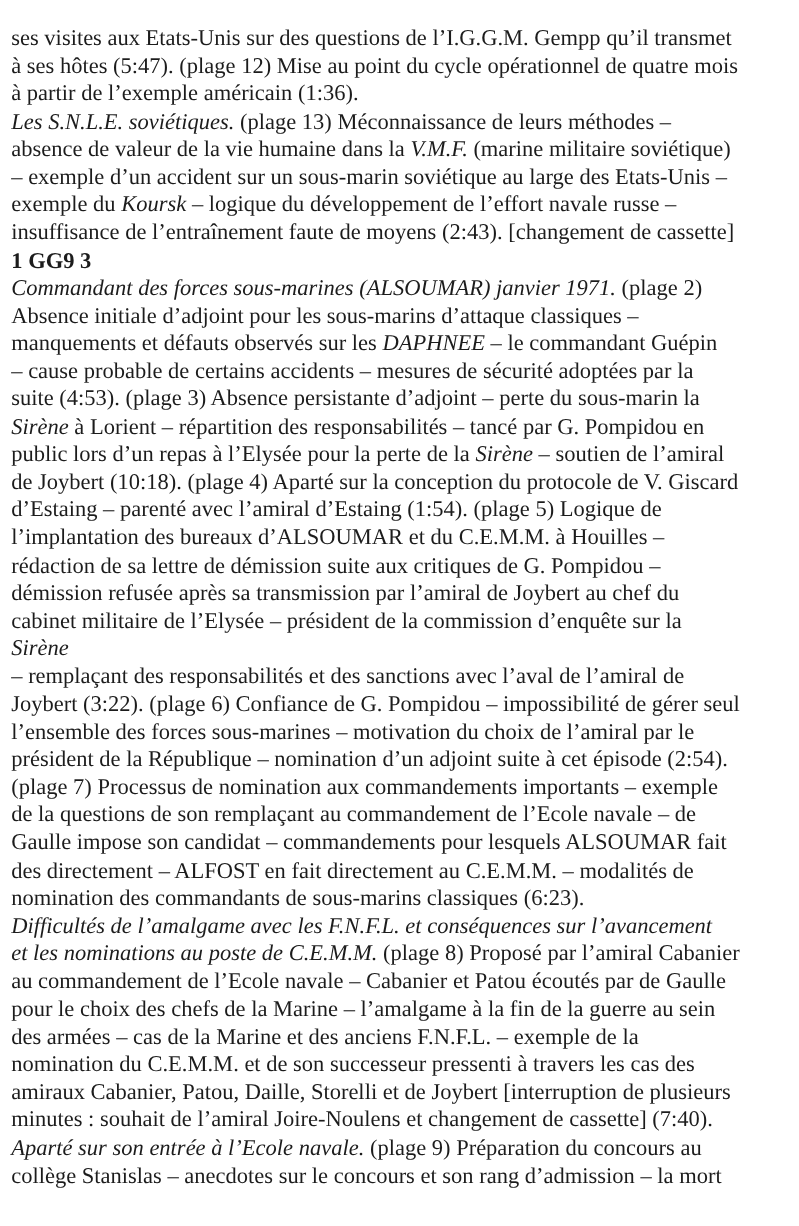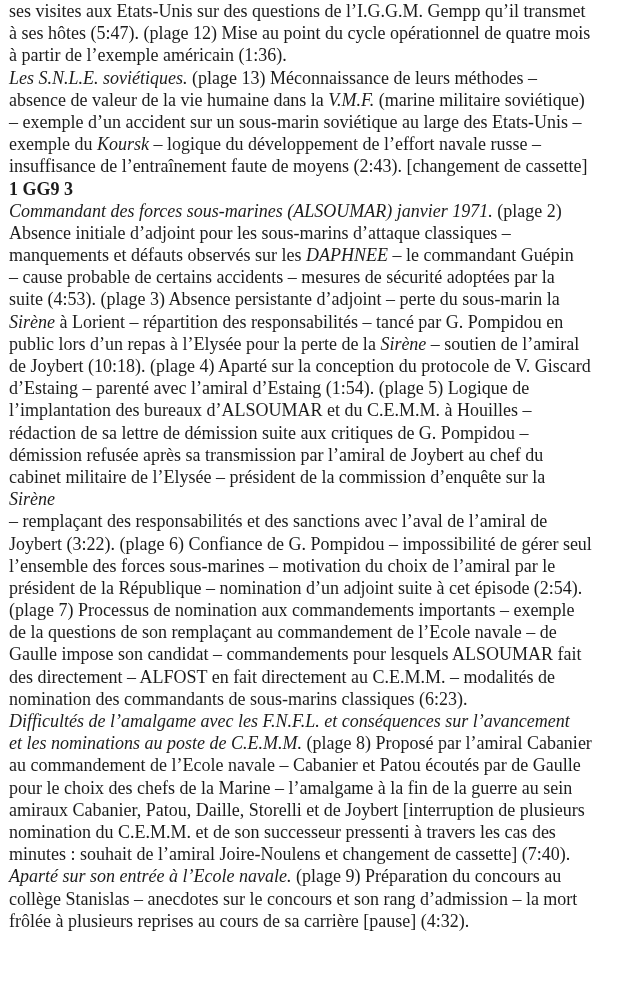--- a/index.html
+++ b/index.html
@@ -10,21 +10,21 @@
   body {
     width: 639px;
     height: 981px;
     overflow: hidden;
   }
   .page {
     box-sizing: border-box;
     width: 639px;
     height: 702px;
     background: #ffffff;
-    padding: 0 4px 0 9px;
+    padding: 19px 4px 0 9px;
     font-family: "Liberation Serif", "DejaVu Serif", serif;
     font-size: 18px;
     line-height: 22.2px;
     color: #1c1c1c;
   }
   .text-line {
     white-space: pre;
     height: 22.2px;
   }
   .run-normal { font-style: normal; font-weight: normal; }
@@ -65,20 +65,20 @@
       <div class="text-line"><span class="run-normal">président de la République – nomination d’un adjoint suite à cet épisode (2:54).</span></div>
       <div class="text-line"><span class="run-normal">(plage 7) Processus de nomination aux commandements importants – exemple</span></div>
       <div class="text-line"><span class="run-normal">de la questions de son remplaçant au commandement de l’Ecole navale – de</span></div>
       <div class="text-line"><span class="run-normal">Gaulle impose son candidat – commandements pour lesquels ALSOUMAR fait</span></div>
       <div class="text-line"><span class="run-normal">des directement – ALFOST en fait directement au C.E.M.M. – modalités de</span></div>
       <div class="text-line"><span class="run-normal">nomination des commandants de sous-marins classiques (6:23).</span></div>
       <div class="text-line"><span class="run-italic">Difficultés de l’amalgame avec les F.N.F.L. et conséquences sur l’avancement</span></div>
       <div class="text-line"><span class="run-italic">et les nominations au poste de C.E.M.M.</span><span class="run-normal"> (plage 8) Proposé par l’amiral Cabanier</span></div>
       <div class="text-line"><span class="run-normal">au commandement de l’Ecole navale – Cabanier et Patou écoutés par de Gaulle</span></div>
       <div class="text-line"><span class="run-normal">pour le choix des chefs de la Marine – l’amalgame à la fin de la guerre au sein</span></div>
+      <div class="text-line"><span class="run-normal">des armées – cas de la Marine et des anciens F.N.F.L. – exemple de la</span></div>
+      <div class="text-line"><span class="run-normal">nomination du C.E.M.M. et de son successeur pressenti à travers les cas des</span></div>
       <div class="text-line"><span class="run-normal">amiraux Cabanier, Patou, Daille, Storelli et de Joybert [interruption de plusieurs</span></div>
-      <div class="text-line"><span class="run-normal">nomination du C.E.M.M. et de son successeur pressenti à travers les cas des</span></div>
       <div class="text-line"><span class="run-normal">minutes : souhait de l’amiral Joire-Noulens et changement de cassette] (7:40).</span></div>
       <div class="text-line"><span class="run-italic">Aparté sur son entrée à l’Ecole navale.</span><span class="run-normal"> (plage 9) Préparation du concours au</span></div>
       <div class="text-line"><span class="run-normal">collège Stanislas – anecdotes sur le concours et son rang d’admission – la mort</span></div>
-      <div class="text-line"><span class="run-normal">frôlée à plusieurs reprises au cours de sa carrière [pause] (4:32).</span></div>
     </div>
 </div>
 
 </body></html>

